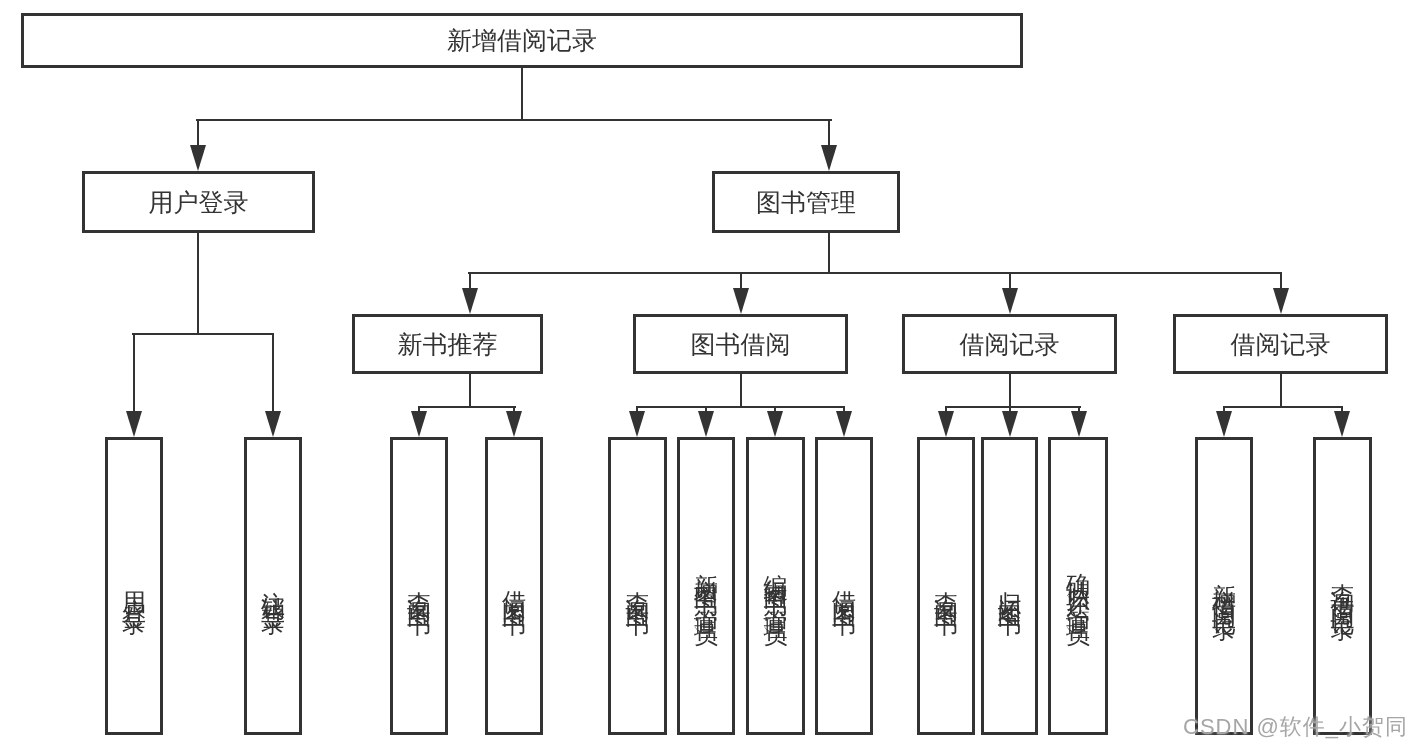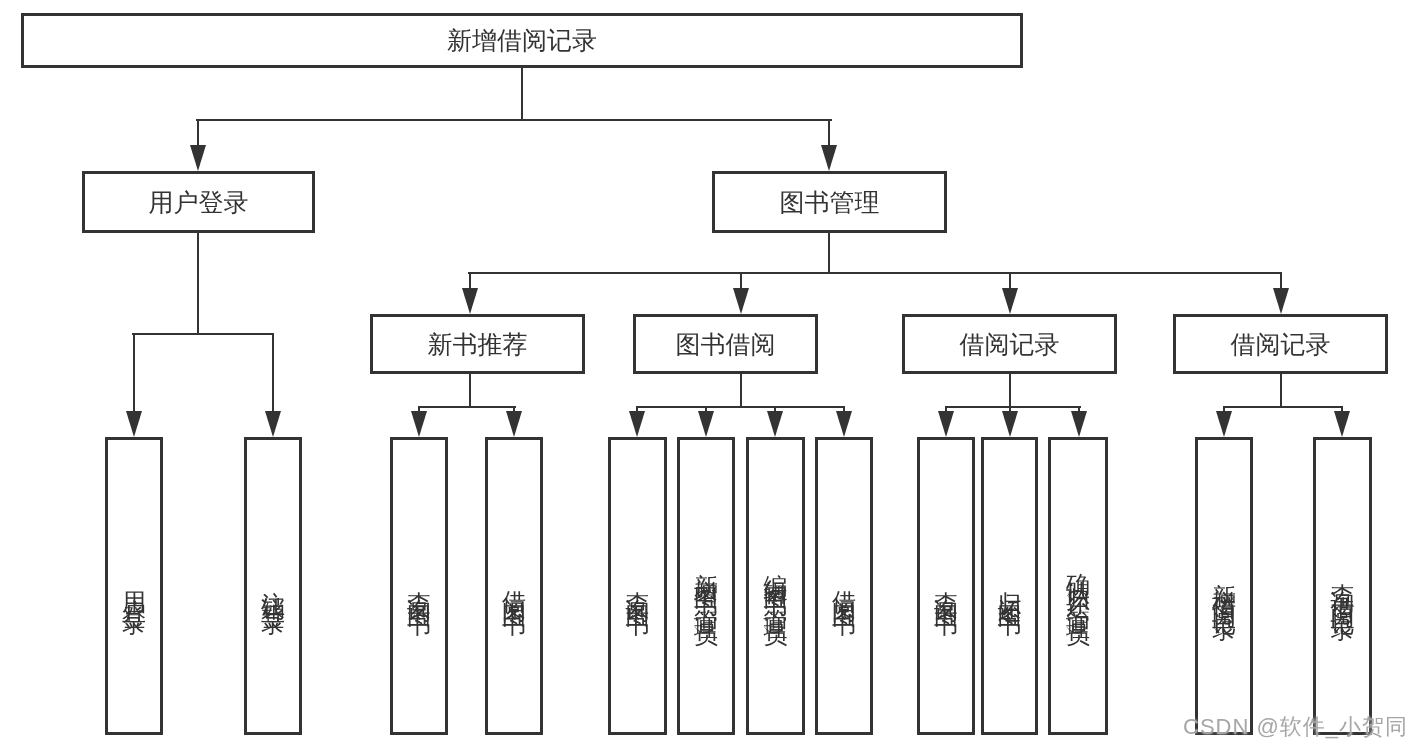--- a/index.html
+++ b/index.html
@@ -49,21 +49,21 @@
   <div class="vl" style="left:521px;top:68px;height:53px;"></div>
   <div class="hl" style="left:196px;top:119px;width:636px;"></div>
   <div class="vl" style="left:197px;top:119px;height:32px;"></div>
   <div class="arw" style="left:190px;top:145px;"></div>
   <div class="vl" style="left:828px;top:119px;height:32px;"></div>
   <div class="arw" style="left:821px;top:145px;"></div>
 
   <div class="box" style="left:82px;top:171px;width:233px;height:62px;">
     <span>用户登录</span>
   </div>
-  <div class="box" style="left:712px;top:171px;width:235px;height:62px;">
+  <div class="box" style="left:712px;top:171px;width:188px;height:62px;">
     <span>图书管理</span>
   </div>
 
   <div class="vl" style="left:197px;top:233px;height:102px;"></div>
   <div class="hl" style="left:132px;top:333px;width:142px;"></div>
   <div class="vl" style="left:133px;top:333px;height:80px;"></div>
   <div class="arw" style="left:126px;top:411px;"></div>
   <div class="vl" style="left:272px;top:333px;height:80px;"></div>
   <div class="arw" style="left:265px;top:411px;"></div>
 
@@ -71,24 +71,24 @@
   <div class="hl" style="left:468px;top:272px;width:814px;"></div>
   <div class="vl" style="left:469px;top:272px;height:18px;"></div>
   <div class="arw" style="left:462px;top:288px;"></div>
   <div class="vl" style="left:740px;top:272px;height:18px;"></div>
   <div class="arw" style="left:733px;top:288px;"></div>
   <div class="vl" style="left:1009px;top:272px;height:18px;"></div>
   <div class="arw" style="left:1002px;top:288px;"></div>
   <div class="vl" style="left:1280px;top:272px;height:18px;"></div>
   <div class="arw" style="left:1273px;top:288px;"></div>
 
-  <div class="box" style="left:370px;top:314px;width:215px;height:60px;">
+  <div class="box" style="left:352px;top:314px;width:191px;height:60px;">
     <span>新书推荐</span>
   </div>
-  <div class="box" style="left:633px;top:314px;width:185px;height:60px;">
+  <div class="box" style="left:633px;top:314px;width:215px;height:60px;">
     <span>图书借阅</span>
   </div>
   <div class="box" style="left:902px;top:314px;width:215px;height:60px;">
     <span>借阅记录</span>
   </div>
   <div class="box" style="left:1173px;top:314px;width:215px;height:60px;justify-content:center;">
     <span>借阅记录</span>
   </div>
 
   <div class="vl" style="left:469px;top:374px;height:34px;"></div>

